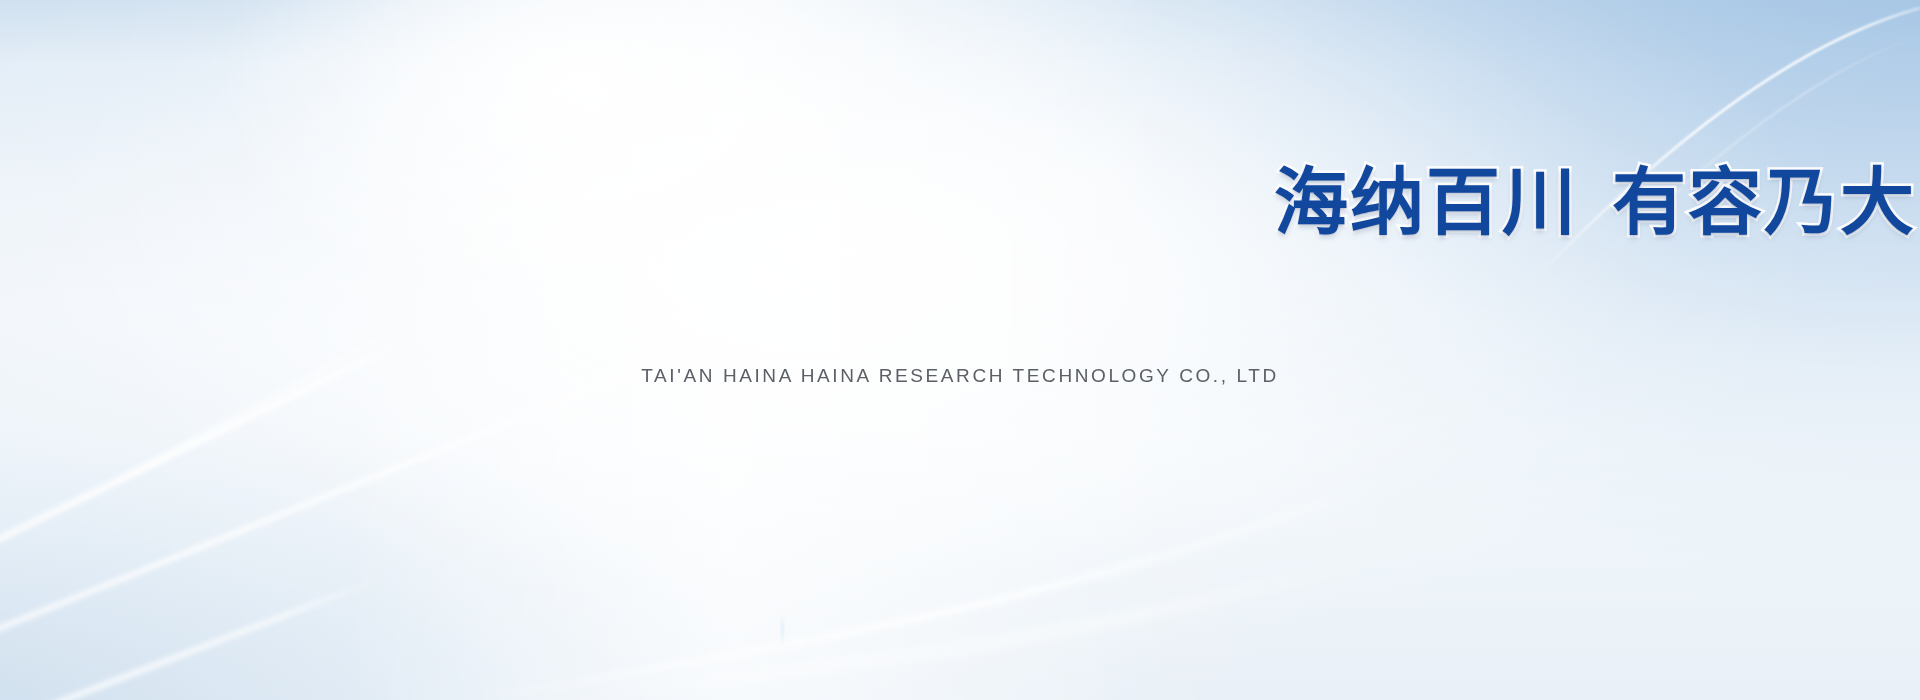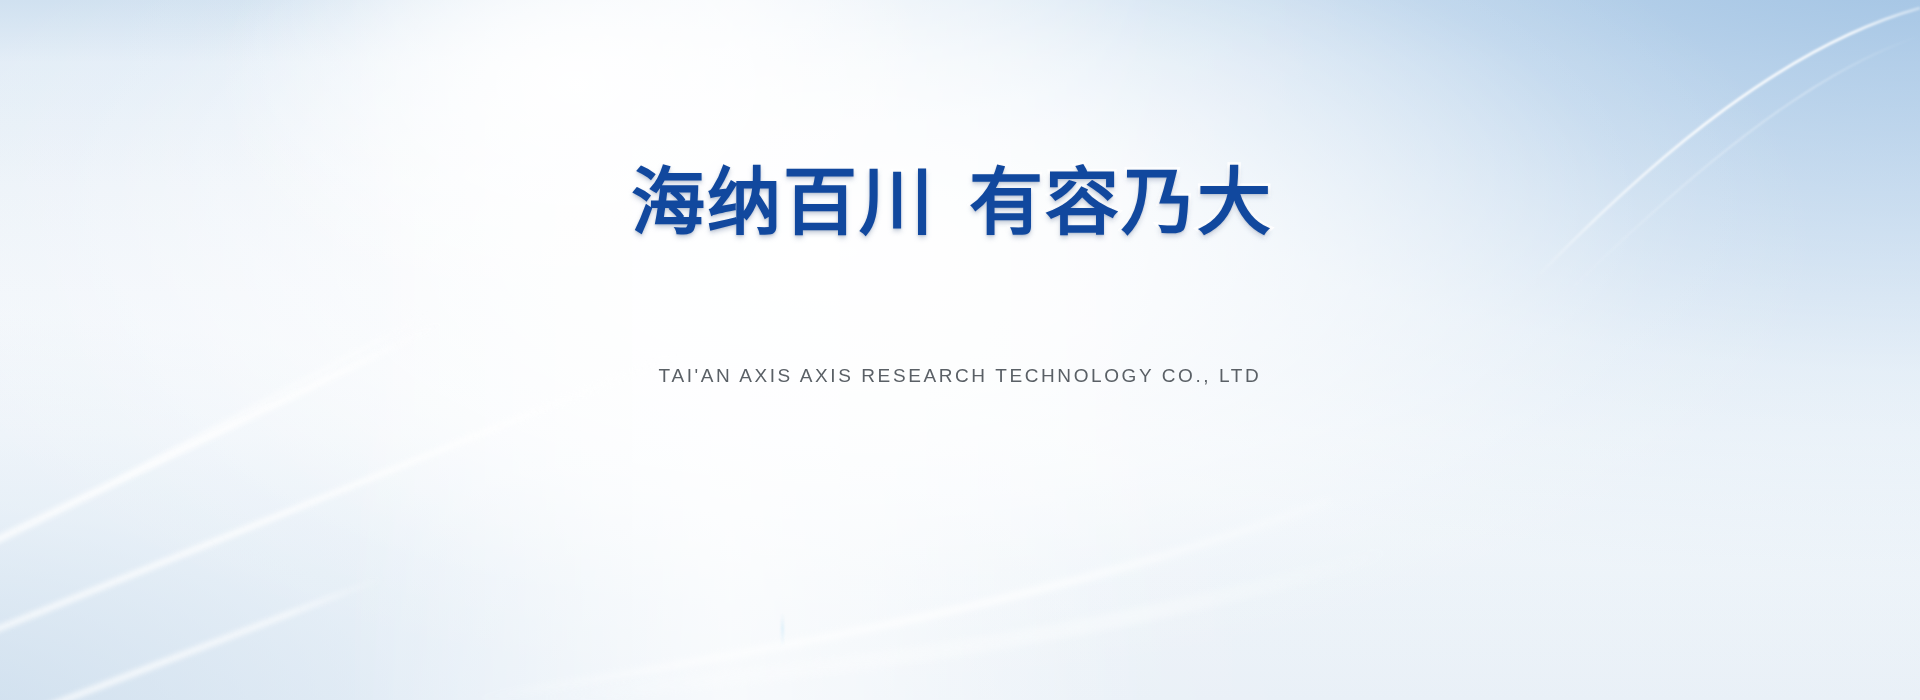--- a/index.html
+++ b/index.html
@@ -184,22 +184,22 @@
     align-items: center;
     pointer-events: none;
   }
 
   .headline {
     margin: 0;
     padding: 0;
     position: absolute;
     top: 162px;
     left: 0;
-    right: 16px;
-    text-align: center;
+    right: 4px;
+    text-align: right;
     font-family: "Liberation Sans", "DejaVu Sans", sans-serif;
     font-size: 74px;
     font-weight: 700;
     line-height: 1.12;
     letter-spacing: 2px;
     color: #11489E;
     -webkit-text-stroke: 5px #ffffff;
     paint-order: stroke fill;
     text-shadow:
       0 3px 5px rgba(120, 140, 170, 0.38),
@@ -302,16 +302,16 @@
   <div class="streak streak-c"></div>
   <div class="glint"></div>
 
   <div class="content">
 
     <h1 class="headline">
       <span>海纳百川</span><span class="gap"></span><span>有容乃大</span>
     </h1>
 
 
-    <p class="subtitle-en">TAI'AN AXIS AXIS RESEARCH TECHNOLOGY CO., LTD</p>
+    <p class="subtitle-en">TAI'AN HAINA HAINA RESEARCH TECHNOLOGY CO., LTD</p>
 
   </div>
 </div>
 
 </body></html>

